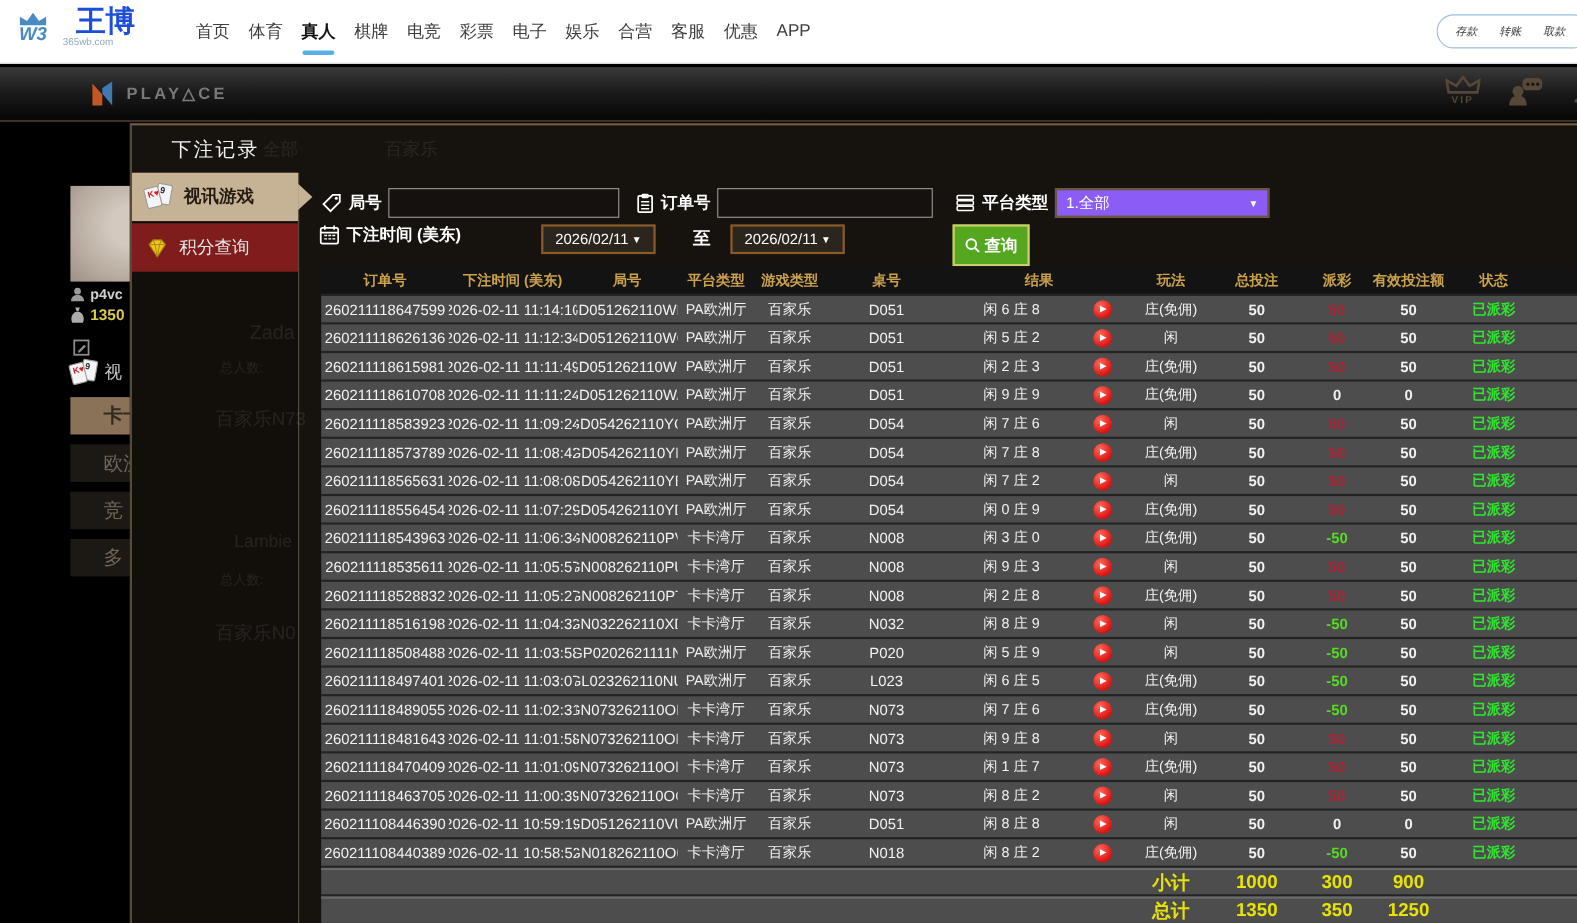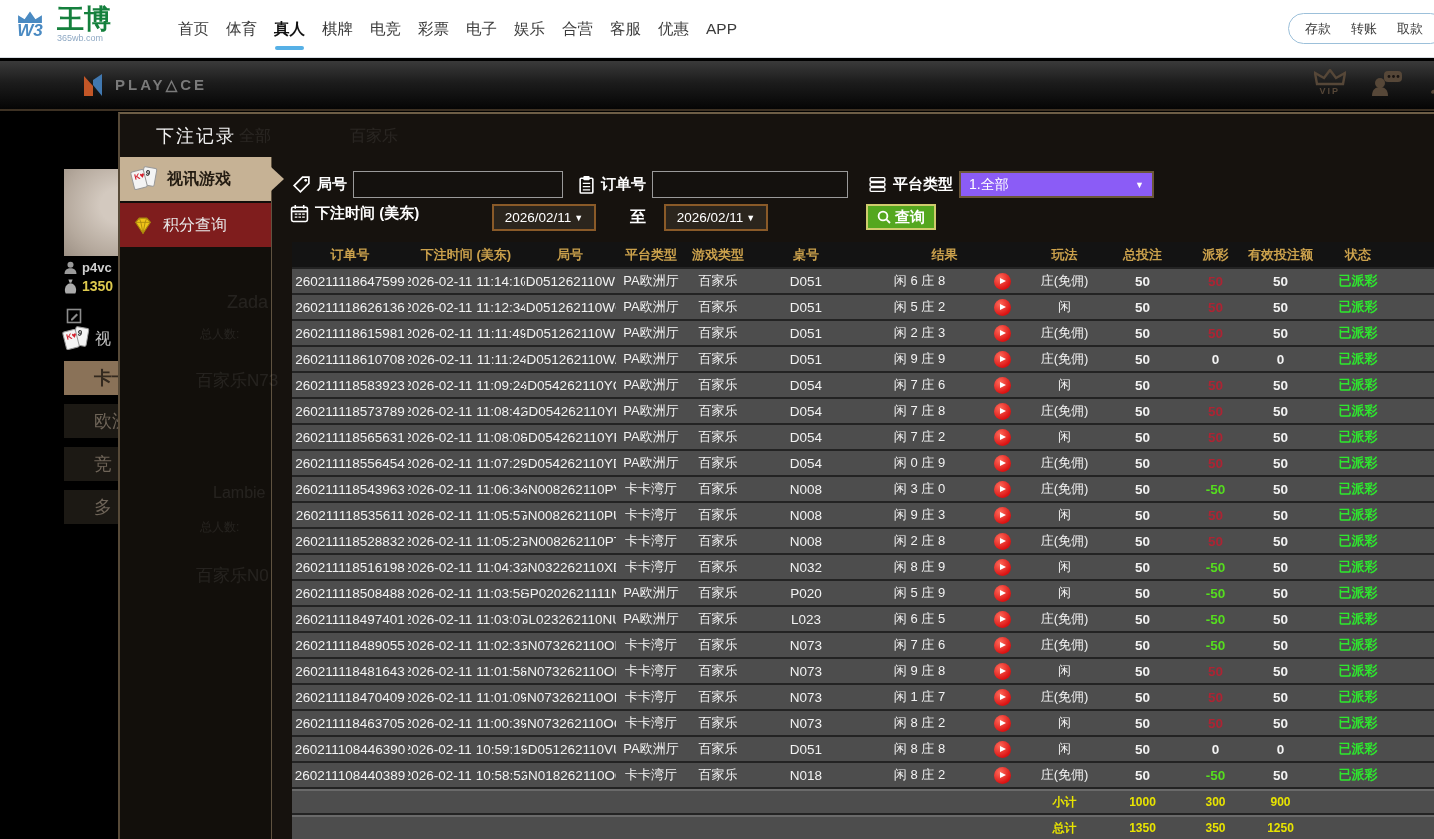--- a/index.html
+++ b/index.html
@@ -4,28 +4,28 @@
 <style>
   * { margin:0; padding:0; box-sizing:border-box; }
   html,body { width:1434px; height:839px; background:#000; font-family:"Liberation Sans", sans-serif; }
   .screen { position:relative; width:1434px; height:839px; overflow:hidden; background:#000; }
 
   
   .topbar { position:absolute; top:0; left:0; width:100%; height:58px; background:#fff; border-bottom:1px solid #d9dee4; z-index:10; }
   .brand { position:absolute; left:10px; top:5px; display:flex; align-items:center; gap:7px; }
   .brand-mark { display:flex; flex-direction:column; align-items:center; width:40px; }
   .brand-mark .w3 { font-size:17px; font-weight:bold; font-style:italic; color:#4a8ac2; line-height:14px; }
-  .brand-name { font-size:27px; font-weight:bold; color:#15803d; line-height:28px; }
+  .brand-name { font-size:27px; font-weight:bold; color:#1d4ed8; line-height:28px;margin-left:12px; }
   .brand-domain { font-size:9px; color:#8fa9c4; }
   .mainnav { position:absolute; left:146px; top:0; height:58px; display:flex; align-items:center; gap:17px;margin-left:32px; }
   .nav-item { position:relative; font-size:15.5px; color:#3c3c3c; cursor:pointer; white-space:nowrap; }
   .nav-item.active { color:#111; font-weight:bold; }
   .nav-item.active::after { content:""; position:absolute; left:1px; right:1px; bottom:-10px; height:4px; border-radius:2px; background:#56b0e6; }
   .wallet-pill { position:absolute; right:-12px; top:13px; height:31px; border:1.5px solid #9cc0da; border-radius:16px; background:#fff; display:flex; align-items:center; gap:20px; padding:0 22px 0 16px; }
-  .wallet-btn { font-size:13px; color:#3a3a3a; cursor:pointer; white-space:nowrap; }
+  .wallet-btn { font-size:10px; color:#3a3a3a; cursor:pointer; white-space:nowrap;font-style:italic; }
 
   
   .stage { position:absolute; top:58px; left:0; width:1434px; height:781px; background:#000; overflow:hidden; }
 
   
   .gamebar { position:absolute; top:3px; left:0; width:100%; height:50px;
              background:linear-gradient(#3a3a3a 0%, #1c1c1c 45%, #050505 100%);
              border-bottom:2px solid #3d3123; }
   .pa-logo { position:absolute; left:80px; top:11px; display:flex; align-items:center; gap:9px; }
   .pa-text { color:#7a7a7a; font-size:15px; font-weight:bold; letter-spacing:3px; }
@@ -74,39 +74,39 @@
 
   
   .filters { position:absolute; top:0; left:0; right:0; height:85px; }
   .f-abs { position:absolute; display:flex; align-items:center; }
   .f-label { color:#fff; font-weight:bold; font-size:15px; white-space:nowrap; }
   .f-input { height:27px; background:#14110e; border:1px solid #9a9a9a; color:#ddd; font-size:13px; padding:0 6px; outline:none; }
   .dropdown { width:195px; height:27px; background:#8b5cf6; border:2px solid #6b5738; display:flex; align-items:center; justify-content:space-between; padding:0 8px; color:#fff; font-size:14px; cursor:pointer; }
   .datebox { width:104px; height:27px; background:#2b251d; border:2px solid #8a5a28; display:flex; align-items:center; justify-content:center; gap:3px; color:#fff; font-size:13.5px; cursor:pointer; }
   .arrow-glyph { font-size:9px; color:#fff; }
   .to-label { color:#fff; font-weight:bold; font-size:16px; }
-  .search-btn { height:26px; padding:0 9px; background:#54a71f; border:2px solid #cfcb6d; color:#fff; font-weight:bold; font-size:15px; display:flex; align-items:center; gap:4px; cursor:pointer; }
+  .search-btn { height:38px; padding:0 9px; background:#54a71f; border:2px solid #cfcb6d; color:#fff; font-weight:bold; font-size:15px; display:flex; align-items:center; gap:4px; cursor:pointer; }
 
   
   .btable { position:absolute; top:85px; left:20px; width:1145px; bottom:0; }
   .tr { display:grid; grid-template-columns:116px 116px 92px 70px 64px 112px 115px 50px 75px 81px 65px 65px 124px;
         height:26px; background:#4d4d4d; border-bottom:2px solid #232323; }
   .tr.thead { height:27px; background:#131313; }
   .td { display:flex; align-items:center; justify-content:center; color:#f2f2f2; font-size:13px; overflow:hidden; white-space:nowrap; }
   .td.h { color:#cba14c; font-weight:bold; }
   .td.h.span-result { grid-column:7/9; }
   .td.num { font-size:13.5px; }
   .td.bold { font-weight:bold; }
   .td.status { color:#2ee62e; font-weight:bold; padding-right:34px; }
   .td.pad-r { padding-right:34px; }
   .pos { color:#ad2433; } .neg { color:#55dd1e; } .zero { color:#f2f2f2; }
   .play { width:17px; height:17px; border-radius:50%; border:none; background:radial-gradient(circle at 35% 30%, #ff6a5a, #da1111 72%); display:flex; align-items:center; justify-content:center; cursor:pointer; padding:0; }
   .play-tri { width:0; height:0; border-left:6px solid #fff; border-top:3.5px solid transparent; border-bottom:3.5px solid transparent; margin-left:2px; }
   .tr.total-row { border-top:2px solid #6a6a6a; }
-  .tr.total-row .td { color:#e8e400; font-weight:bold; font-size:12px; }
+  .tr.total-row .td { color:#e8e400; font-weight:bold; font-size:17px; }
   .span8 { grid-column:1/9; }
 </style>
 </head>
 <body>
 
 <div class="screen">
 
   <header class="topbar">
     <div class="brand">
       <div class="brand-mark">

